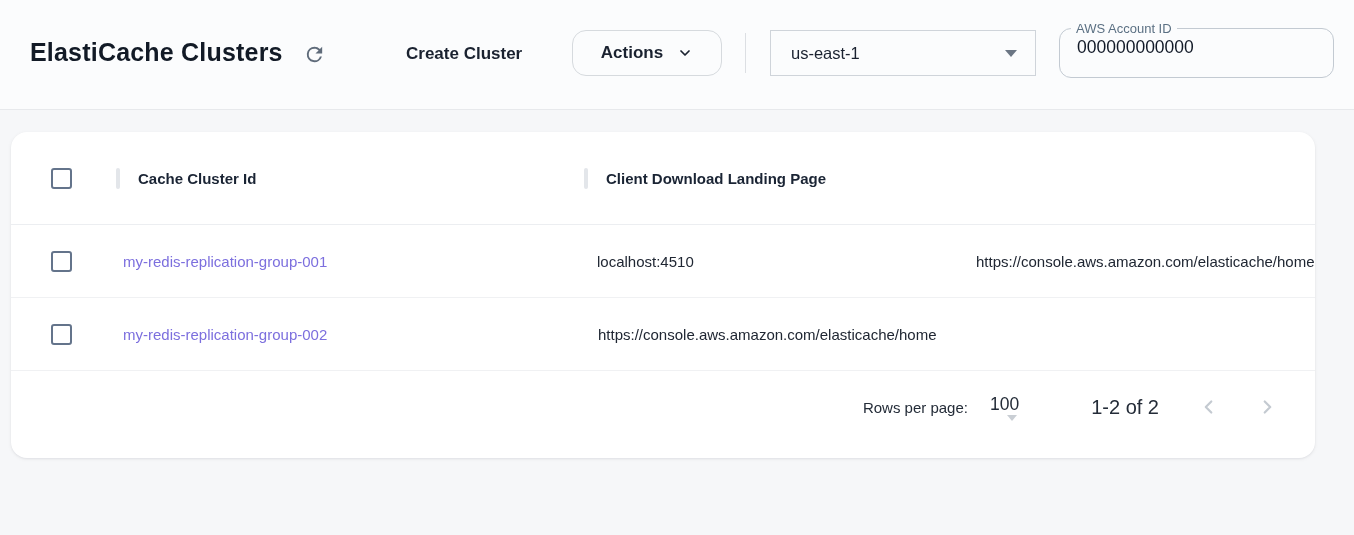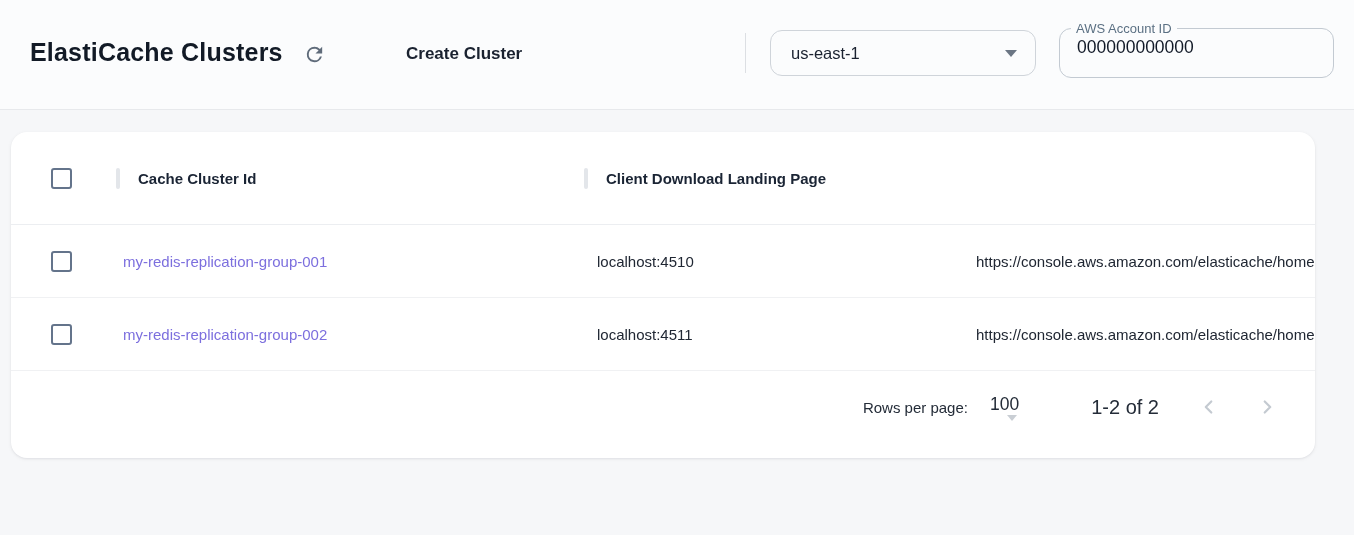--- a/index.html
+++ b/index.html
@@ -64,21 +64,21 @@
     left: 745px; top: 33px;
     width: 1px; height: 40px;
     background: #dcdfe3;
   }
   .region-select {
     position: absolute;
     left: 770px; top: 30px;
     width: 266px; height: 46px;
     background: #fbfcfd;
     border: 1px solid #cfd4da;
-    border-radius: 12px;
+    border-radius: 0;
     display: flex; align-items: center;
     padding: 0 18px 0 20px;
     font-size: 16.5px;
     color: #1a2230;
     cursor: pointer;
   }
   .region-select .value { flex: 1; }
   .caret-down {
     width: 0; height: 0;
     border-left: 6px solid transparent;
@@ -220,20 +220,28 @@
   <button class="refresh-btn" title="">
     <span style="display:flex;">
       <svg width="23" height="23" viewBox="0 0 24 24" fill="currentColor">
         <path d="M17.65 6.35A7.96 7.96 0 0 0 12 4a8 8 0 1 0 7.73 10h-2.08A6 6 0 1 1 12 6c1.66 0 3.14.69 4.22 1.78L13 11h7V4l-2.35 2.35z"></path>
       </svg>
     </span>
   </button>
 
   <button class="create-btn">Create Cluster</button>
 
+  <button class="actions-btn">
+    <span>Actions</span>
+    <span style="display:flex;">
+      <svg width="16" height="16" viewBox="0 0 24 24" fill="none" stroke="#1a2230" stroke-width="2.6" stroke-linecap="round" stroke-linejoin="round">
+        <polyline points="6 9 12 15 18 9"></polyline>
+      </svg>
+    </span>
+  </button>
 
   <div class="vert-divider"></div>
 
   <div class="region-select">
     <span class="value">us-east-1</span>
     <span class="caret-down"></span>
   </div>
 
   <fieldset class="account-field">
     <legend>AWS Account ID</legend>
@@ -272,23 +280,20 @@
         <span class="cell-text">https://console.aws.amazon.com/elasticache/home</span>
       </div>
     </div>
 
     <div class="trow">
       <div class="cell-check">
         <div class="checkbox"></div>
       </div>
       <div class="col-id">
         <a class="cluster-link" style="color: rgb(124, 111, 222);">my-redis-replication-group-002</a>
-      </div>
-      <div class="col-endpoint">
-        <span class="cell-text">localhost:4511</span>
       </div>
       <div class="col-url">
         <span class="cell-text">https://console.aws.amazon.com/elasticache/home</span>
       </div>
     </div>
 
     <div class="tfoot">
       <span class="rpp-label">Rows per page:</span>
       <div class="rpp-select">
         <span class="rpp-value">100</span>

